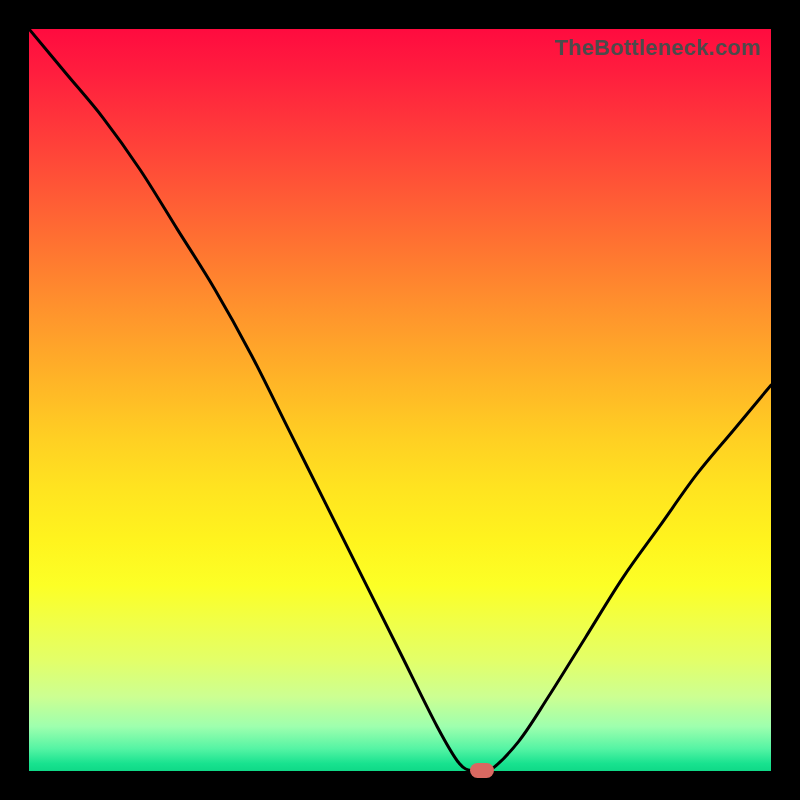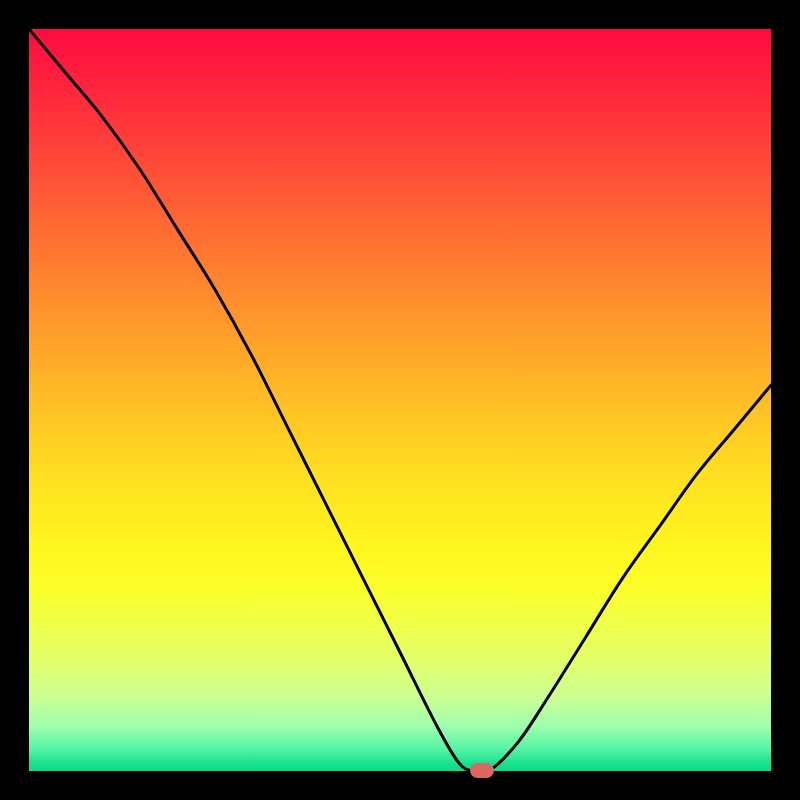--- a/index.html
+++ b/index.html
@@ -67,20 +67,21 @@
     height: 15px;
     background: #d96861;
     border-radius: 8px;
   }
 </style>
 </head>
 <body>
 
 <div class="frame">
   <div class="plot">
+    <div class="watermark">TheBottleneck.com</div>
 
     <svg class="curve" viewBox="0 0 742 742" preserveAspectRatio="none">
       <path id="curve-path" fill="none" stroke="#000" stroke-width="3" stroke-linecap="round" stroke-linejoin="round" d="M 0 0 C 6.183333333333334 7.420000000000016, 24.733333333333334 29.6800000000001, 37.1 44.520000000000095 C 49.46666666666667 59.36000000000009, 61.833333333333336 72.96333333333332, 74.2 89.03999999999996 C 86.56666666666666 105.1166666666666, 98.93333333333334 122.4299999999999, 111.3 140.9799999999999 C 123.66666666666666 159.52999999999992, 136.03333333333333 180.55333333333334, 148.4 200.34000000000003 C 160.76666666666668 220.12666666666672, 173.13333333333333 238.67666666666668, 185.5 259.7 C 197.86666666666667 280.7233333333333, 210.23333333333332 302.9833333333333, 222.6 326.47999999999996 C 234.96666666666667 349.97666666666663, 247.33333333333331 375.94666666666666, 259.7 400.68 C 272.06666666666666 425.41333333333336, 284.43333333333334 450.14666666666665, 296.8 474.88 C 309.1666666666667 499.61333333333334, 321.53333333333336 524.3466666666666, 333.90000000000003 549.0799999999999 C 346.2666666666667 573.8133333333333, 358.6333333333333 598.5466666666666, 371 623.28 C 383.3666666666667 648.0133333333333, 398.2066666666667 678.9300000000001, 408.1 697.48 C 417.99333333333334 716.03, 424.1766666666666 727.1600000000001, 430.35999999999996 734.58 C 436.5433333333333 742, 440.25333333333333 740.7633333333333, 445.2 742 C 450.14666666666665 743.2366666666667, 452.62 746.9466666666667, 460.04 742 C 467.46000000000004 737.0533333333333, 479.8266666666667 724.6866666666667, 489.72 712.32 C 499.61333333333334 699.9533333333334, 508.27 685.1133333333332, 519.4 667.8 C 530.53 650.4866666666667, 544.1333333333333 628.2266666666667, 556.5 608.44 C 568.8666666666667 588.6533333333334, 581.2333333333333 567.6299999999999, 593.6 549.0799999999999 C 605.9666666666667 530.53, 618.3333333333333 514.4533333333333, 630.6999999999999 497.14 C 643.0666666666666 479.82666666666665, 655.4333333333334 461.27666666666664, 667.8000000000001 445.2 C 680.1666666666667 429.12333333333333, 692.5333333333333 415.52, 704.9 400.68 C 717.2666666666667 385.84000000000003, 735.8166666666666 363.58, 742 356.15999999999997"></path>
     </svg>
 
     <div id="marker" class="marker" style="left: 440.62px; top: 734px;"></div>
   </div>
 </div>
 
 </body></html>

